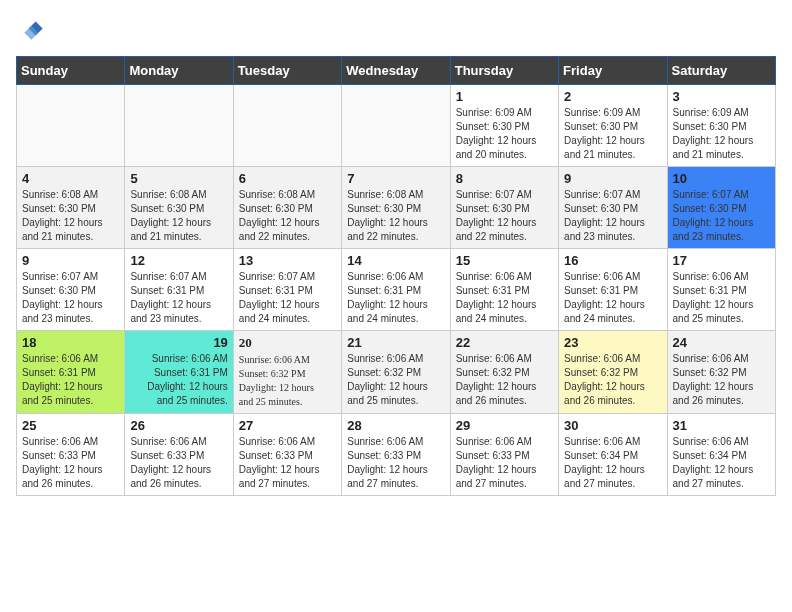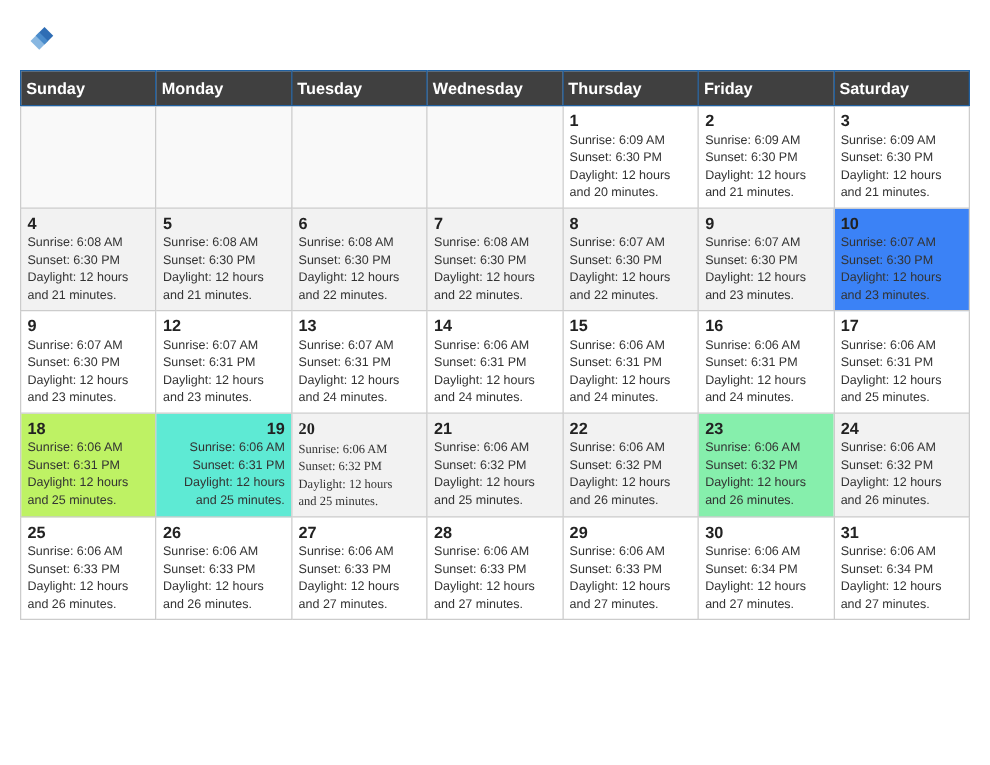--- a/index.html
+++ b/index.html
@@ -268,21 +268,21 @@
 Daylight: 12 hours
 and 25 minutes.</div>
         </td>
         <td style="background: rgb(242, 242, 242);">
           <div class="cell-day">22</div>
           <div class="cell-info" style="white-space: pre-line;">Sunrise: 6:06 AM
 Sunset: 6:32 PM
 Daylight: 12 hours
 and 26 minutes.</div>
         </td>
-        <td style="background: #86efac;">
+        <td style="background: #fef9c3;">
           <div class="cell-day">23</div>
           <div class="cell-info" style="white-space: pre-line;">Sunrise: 6:06 AM
 Sunset: 6:32 PM
 Daylight: 12 hours
 and 26 minutes.</div>
         </td>
         <td style="background: rgb(242, 242, 242);">
           <div class="cell-day">24</div>
           <div class="cell-info" style="white-space: pre-line;">Sunrise: 6:06 AM
 Sunset: 6:32 PM

